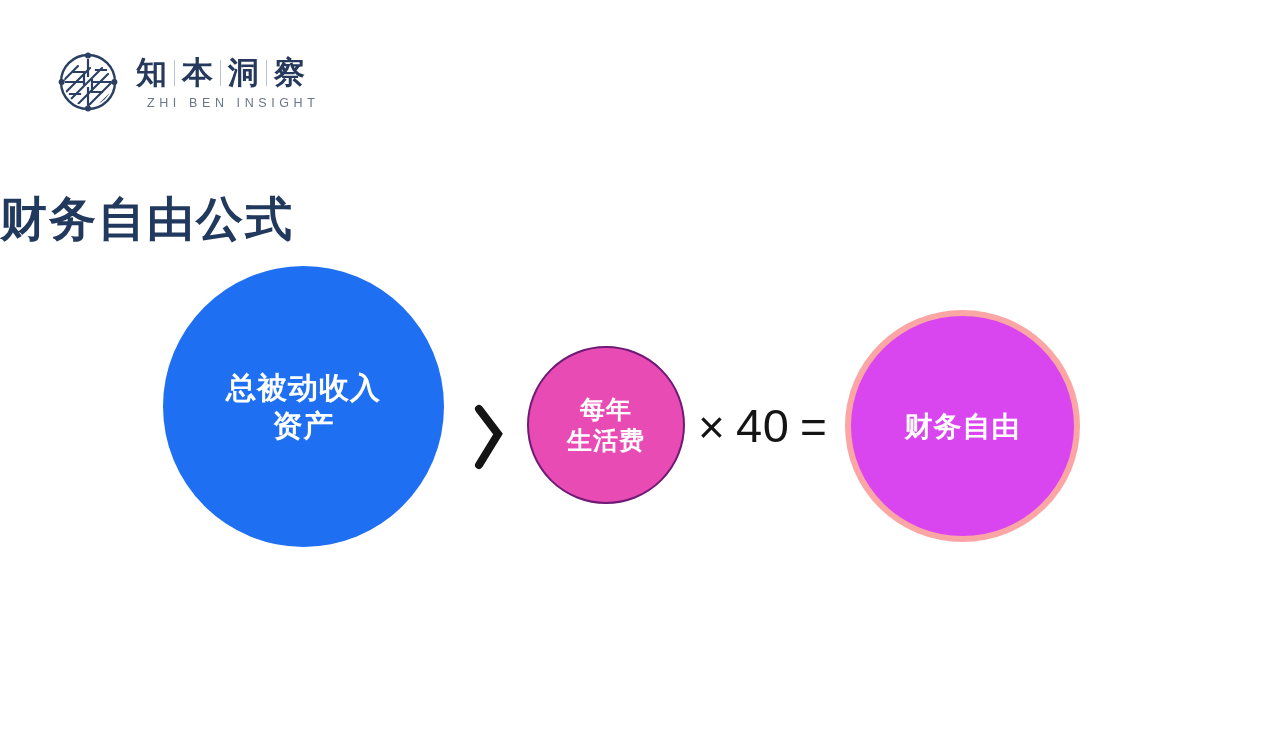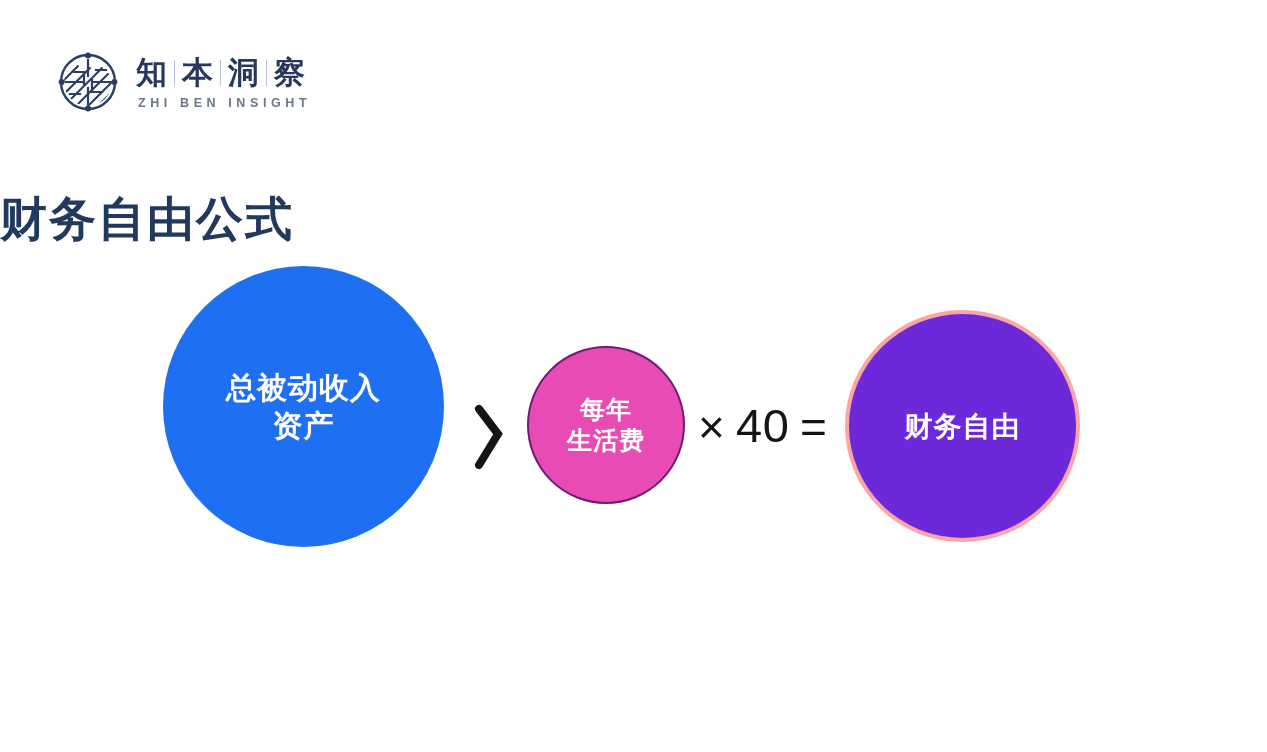--- a/index.html
+++ b/index.html
@@ -54,25 +54,25 @@
   }
   .brand-cn .ch:first-child { padding-left: 0; }
   .brand-sep {
     display: inline-block;
     width: 1px;
     height: 26px;
     background: #b9c2d0;
   }
   .brand-en {
     font-size: 12.5px;
-    font-weight: 700;
+    font-weight: 400;
     color: #6a7689;
     letter-spacing: 4.6px;
     margin-top: 4px;
-    margin-left: 2px;
+    margin-left: 11px;
     white-space: nowrap;
   }
 
   
   .page-title {
     position: absolute;
     left: 0;
     right: 0;
     top: 192px;
     text-align: left;
@@ -126,22 +126,22 @@
     background: #e84cb4;
     border: 2px solid #701a75;
   }
   #node-expense .node-label { font-size: 25px; }
 
   #node-result {
     left: 845px;
     top: 310px;
     width: 235px;
     height: 232px;
-    background: #6d28d9;
-    border: 4px solid #fca5a5;
+    background: #d946ef;
+    border: 6px solid #fca5a5;
   }
   #node-result .node-label { font-size: 28px; }
 
   
   .operator {
     position: absolute;
     color: #141414;
     font-weight: 700;
     line-height: 1;
     white-space: nowrap;

